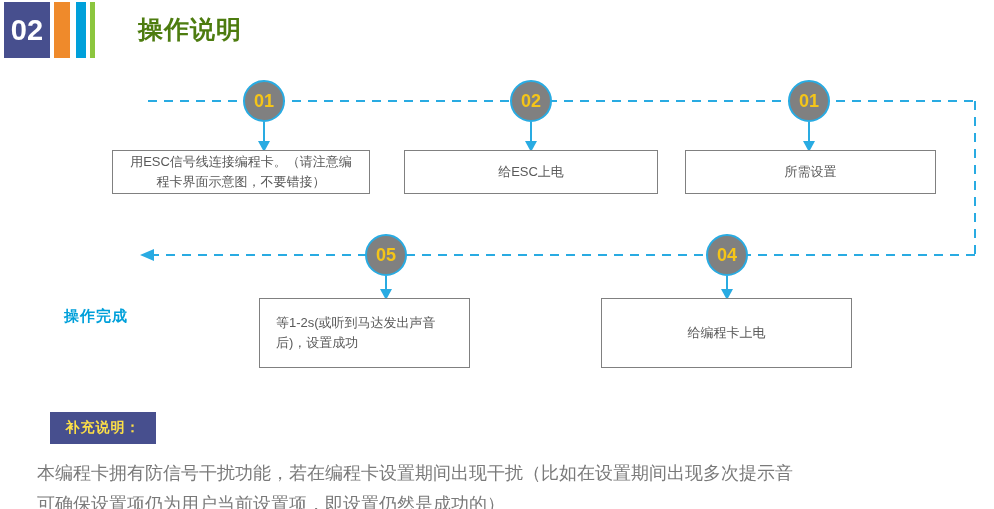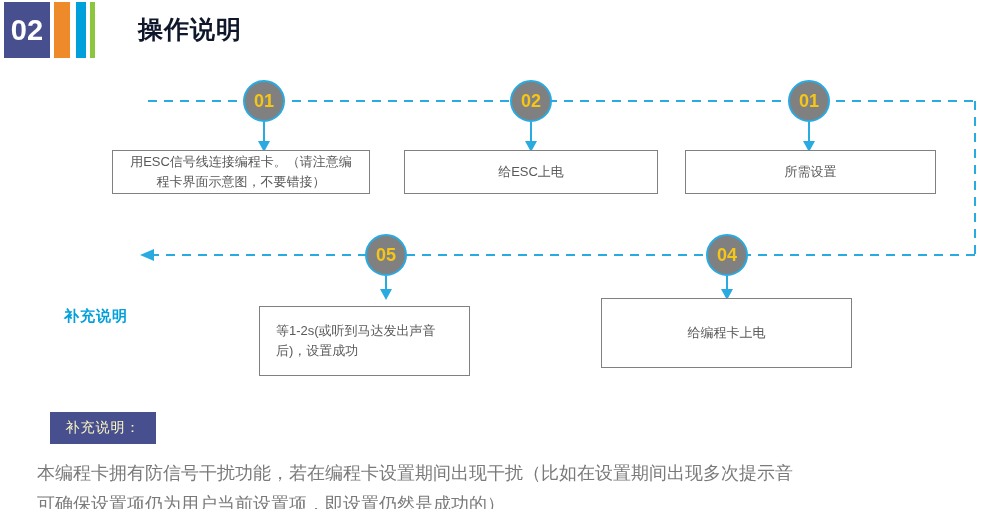--- a/index.html
+++ b/index.html
@@ -63,21 +63,21 @@
     width: 5px;
     height: 56px;
     background: #8cc63e;
   }
   #page-title {
     position: absolute;
     left: 138px;
     top: 13px;
     font-size: 25px;
     font-weight: bold;
-    color: #0f172a;
+    color: #4d7c0f;
     letter-spacing: 1px;
   }
 
   
   #flow-diagram {
     position: absolute;
     left: 0;
     top: 62px;
     width: 994px;
     height: 330px;
@@ -119,21 +119,20 @@
     color: #595959;
     line-height: 1.55;
   }
   .flow-box.center {
     justify-content: center;
     text-align: center;
   }
   .flow-box.leftal {
     justify-content: flex-start;
     text-align: left;
-    margin-top: 8px;
   }
   .flow-box .box-text {
     padding: 0 16px;
     display: block;
   }
 
   #finish-label {
     position: absolute;
     left: 64px;
     top: 245px;
@@ -155,23 +154,23 @@
     left: 50px;
     top: 12px;
     width: 106px;
     height: 32px;
     background: #474f8e;
     display: flex;
     align-items: center;
     justify-content: center;
   }
   #note-badge .badge-text {
-    color: #fef9c3;
+    color: #fde047;
     font-size: 14px;
-    font-weight: normal;
+    font-weight: bold;
     letter-spacing: 1px;
   }
   #note-body {
     position: absolute;
     left: 37px;
     top: 58px;
     width: 920px;
     font-size: 18px;
     color: #7a7a7a;
     line-height: 1.72;
@@ -245,21 +244,21 @@
     <span class="box-text">给ESC上电</span>
   </div>
 
   <div class="flow-box leftal" style="left:259px; top:236px; width:211px; height:70px;">
     <span class="box-text">等1-2s(或听到马达发出声音后)，设置成功</span>
   </div>
   <div class="flow-box center" style="left:601px; top:236px; width:251px; height:70px;">
     <span class="box-text">给编程卡上电</span>
   </div>
 
-  <div id="finish-label">补充说明</div>
+  <div id="finish-label">操作完成</div>
 </div>
 
 <div id="notes-block">
   <div id="note-badge">
     <span class="badge-text">补充说明：</span>
   </div>
   <div id="note-body">
     <div>本编程卡拥有防信号干扰功能，若在编程卡设置期间出现干扰（比如在设置期间出现多次提示音</div>
     <div>可确保设置项仍为用户当前设置项，即设置仍然是成功的）</div>
   </div>

